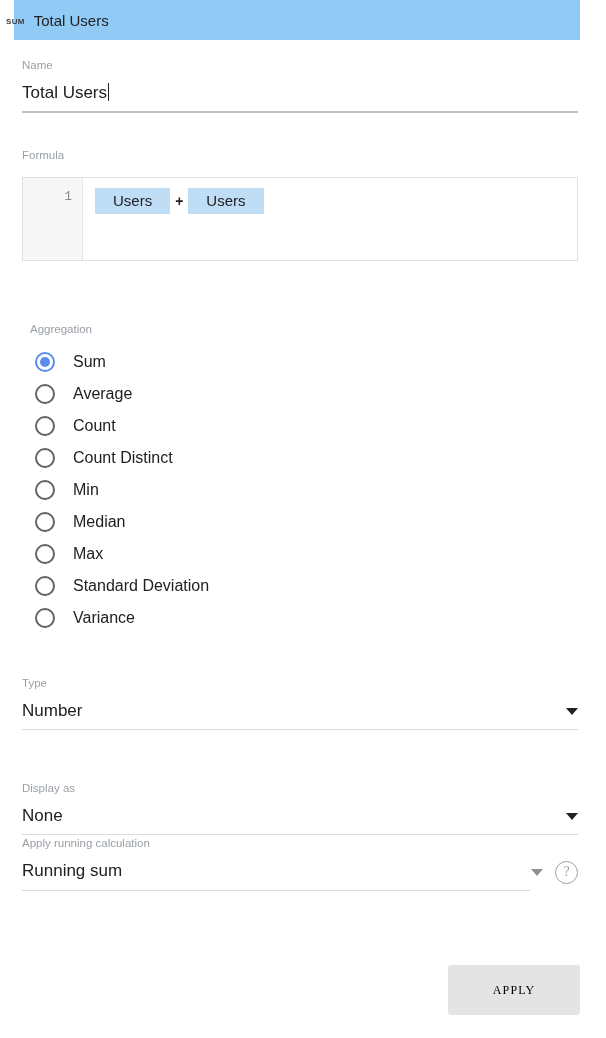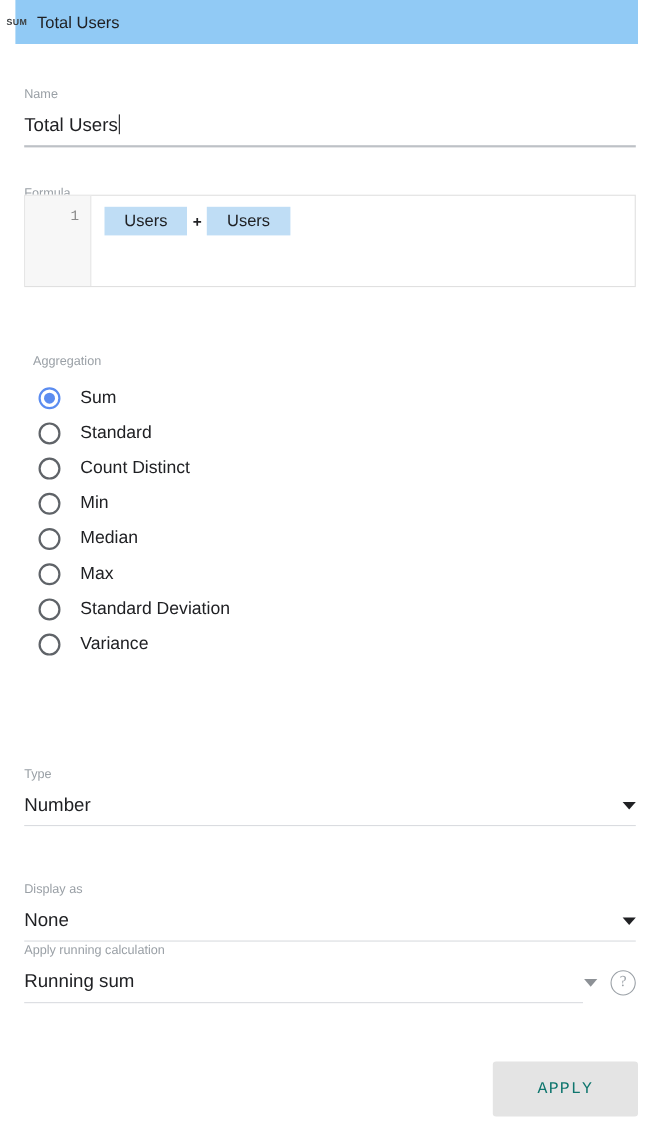--- a/index.html
+++ b/index.html
@@ -45,21 +45,20 @@
     margin-left: 9px;
     white-space: nowrap;
   }
 
   
   .field {
     position: absolute;
     left: 22px;
     width: 556px;
     box-sizing: border-box;
-    margin-top: 21px;
   }
   .field-label {
     font-size: 11.5px;
     color: #9aa0a6;
     line-height: 14px;
     margin-bottom: 9px;
     white-space: nowrap;
   }
   .field-value-row {
     display: flex;
@@ -212,26 +211,26 @@
   }
 
   
   .apply-btn {
     position: absolute;
     right: 26px;
     top: 965px;
     width: 132px;
     height: 50px;
     background: #e4e4e4;
-    color: #0f766e;
+    color: #000000;
     border: none;
     border-radius: 3px;
-    font-size: 15px;
+    font-size: 12px;
     letter-spacing: 1.1px;
-    font-family: Liberation Mono, monospace;
+    font-family: Liberation Serif, serif;
     cursor: default;
   }
 </style>
 </head>
 <body>
 
 <div class="header-bar">
   <span class="agg-badge">SUM</span>
   <span class="header-title">Total Users</span>
 </div>
@@ -263,21 +262,25 @@
 
 <div class="radio-group">
   <div class="field-label">Aggregation</div>
 
   <div class="radio-row selected">
     <span class="radio-mark"></span>
     <span class="radio-label">Sum</span>
   </div>
   <div class="radio-row">
     <span class="radio-mark"></span>
-    <span class="radio-label">Standard</span>
+    <span class="radio-label">Average</span>
+  </div>
+  <div class="radio-row">
+    <span class="radio-mark"></span>
+    <span class="radio-label">Count</span>
   </div>
   <div class="radio-row">
     <span class="radio-mark"></span>
     <span class="radio-label">Count Distinct</span>
   </div>
   <div class="radio-row">
     <span class="radio-mark"></span>
     <span class="radio-label">Min</span>
   </div>
   <div class="radio-row">

